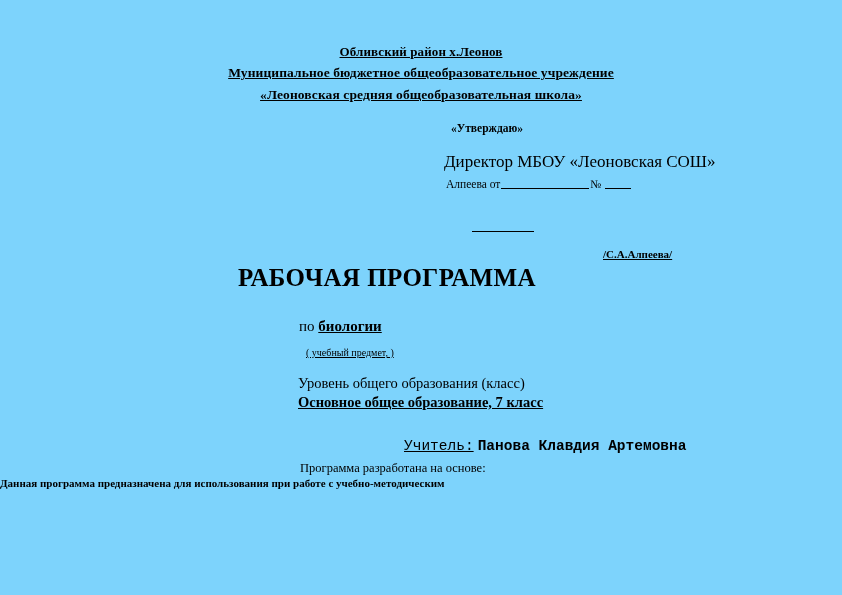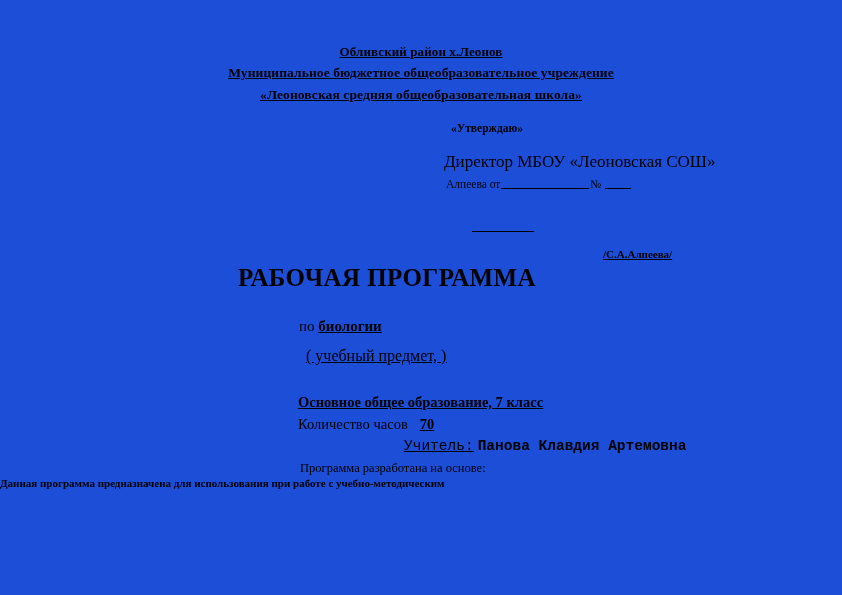--- a/index.html
+++ b/index.html
@@ -14,21 +14,21 @@
     overflow: hidden;
     font-family: "Liberation Serif", "DejaVu Serif", serif;
     color: #000000;
     -webkit-font-smoothing: none;
   }
 
   .page {
     position: relative;
     width: 842px;
     height: 595px;
-    background: #1d4ed8;
+    background: #7dd3fc;
   }
 
   
   .row       { position: absolute; white-space: nowrap; }
 
   
   .hdr {
     left: 0;
     width: 842px;
     text-align: center;
@@ -108,21 +108,21 @@
     left: 299px;
     font-size: 15px;
   }
   .subject .sub-name {
     font-weight: bold;
     text-decoration: underline;
   }
   .subject-note {
     top: 347px;
     left: 306px;
-    font-size: 16px;
+    font-size: 10px;
     text-decoration: underline;
   }
 
   
   .level-label {
     top: 375px;
     left: 298px;
     font-size: 14.5px;
   }
   .level-value {
@@ -199,25 +199,23 @@
   <div class="sign-line"></div>
   <div class="row sign-name">/С.А.Алпеева/</div>
 
   <div class="row main-title">РАБОЧАЯ ПРОГРАММА</div>
 
   <div class="row subject">
     <span>по </span><span class="sub-name"> биологии</span>
   </div>
   <div class="row subject-note">( учебный предмет, )</div>
 
+  <div class="row level-label">Уровень общего образования (класс)</div>
   <div class="row level-value">Основное общее образование, 7 класс</div>
 
-  <div class="row hours-row">
-    <span>Количество часов</span><span class="hours-value">70</span>
-  </div>
 
   <div class="row teacher-row">
     <span class="t-label">Учитель:</span><span class="t-name">Панова Клавдия Артемовна</span>
   </div>
 
   <div class="row basis-label">Программа разработана на основе:</div>
   <div class="row basis-text">Данная программа предназначена для использования при работе с учебно-методическим</div>
 
 </div>
 

